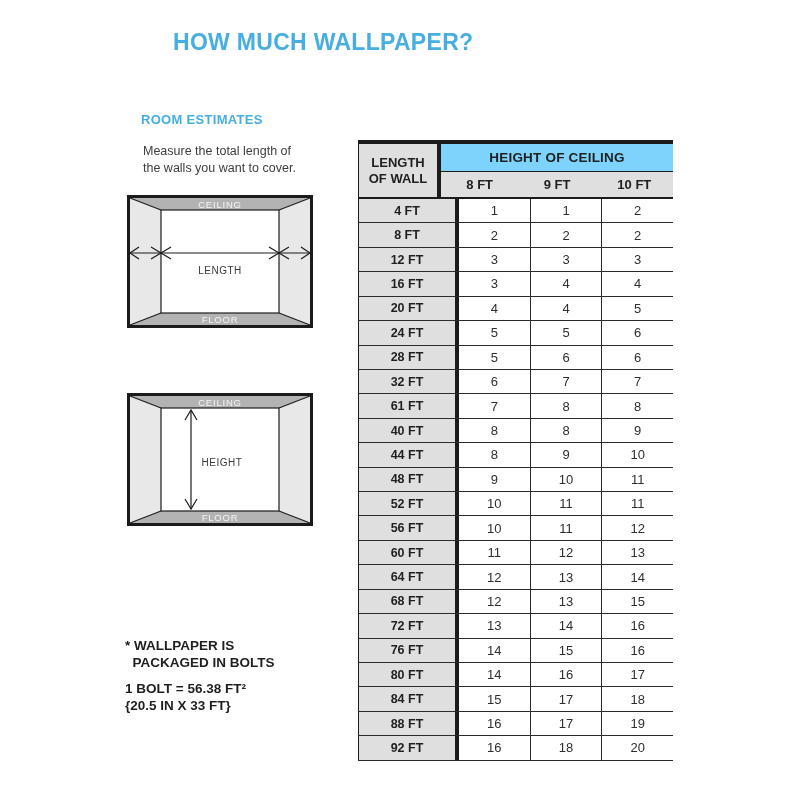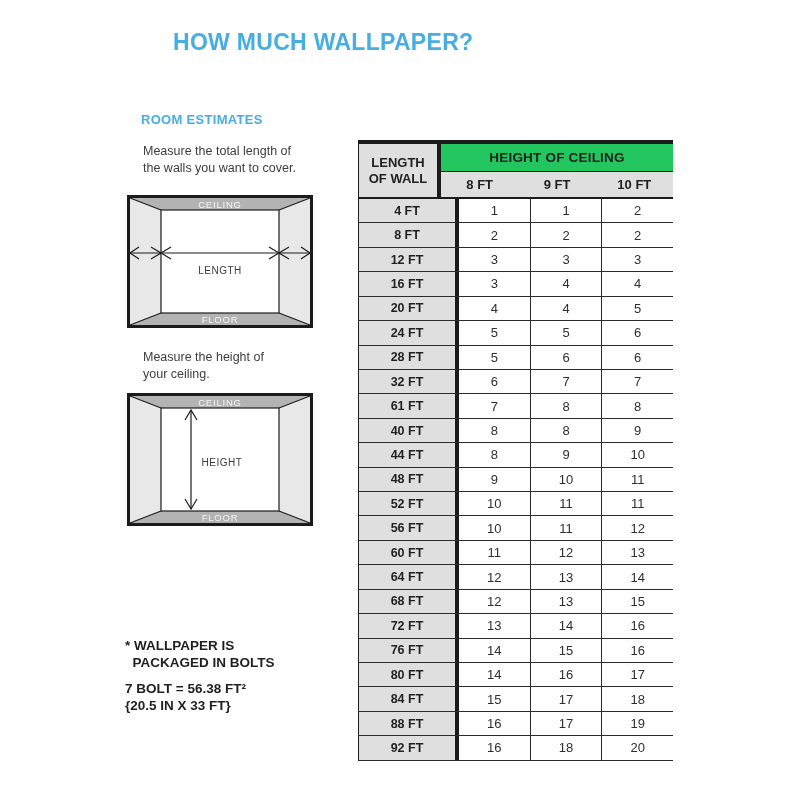--- a/index.html
+++ b/index.html
@@ -30,21 +30,21 @@
   }
   .thead { display:flex; border-bottom:2px solid #1b1b1b; }
   .row-header-cell {
     width:83px; box-sizing:border-box; background:#DFDFDF;
     border-left:1.5px solid #1b1b1b; border-right:4px solid #1b1b1b;
     display:flex; align-items:center; justify-content:center; text-align:center;
     font-weight:bold; font-size:13px; line-height:16px; color:#1f1f1f; white-space:pre-line;
   }
   .thead-right { flex:1; }
   .group-header {
-    height:28px; background:#22c55e; border-bottom:1.5px solid #1b1b1b;
+    height:28px; background:#7dd3fc; border-bottom:1.5px solid #1b1b1b;
     display:flex; align-items:center; justify-content:center;
     font-weight:bold; font-size:13.5px; color:#1f1f1f; letter-spacing:0.2px;
     box-sizing:border-box;
   }
   .col-headers { height:25px; display:flex; background:#DFDFDF; }
   .col-h {
     flex:1; display:flex; align-items:center; justify-content:center;
     font-weight:bold; font-size:13px; color:#1f1f1f;
   }
   .trow { display:flex; height:24.43px; box-sizing:border-box; border-bottom:1.3px solid #2b2b2b; }
@@ -86,22 +86,20 @@
       <path d="M12,52 L3,58 L12,64"></path>
       <path d="M24,52 L34,58 L24,64 M44,52 L34,58 L44,64"></path>
       <path d="M142,52 L152,58 L142,64 M162,52 L152,58 L162,64"></path>
       <path d="M174,52 L183,58 L174,64"></path>
     </g>
     <text x="93" y="12.5" text-anchor="middle" font-size="9.5" letter-spacing="0.8" fill="#f4f4f4">CEILING</text>
     <text x="93" y="128" text-anchor="middle" font-size="9.5" letter-spacing="0.8" fill="#f4f4f4">FLOOR</text>
     <text x="93" y="79" text-anchor="middle" font-size="10" letter-spacing="0.5" fill="#3a3a3a">LENGTH</text>
   </svg>
 
-  <div class="abs body-text" style="left:125px; top:349px;">Measure the height of
-your ceiling.</div>
 
   <svg class="abs diagram" style="left:127px; top:393px;" width="186" height="133" viewBox="0 0 186 133">
     <rect x="1.5" y="1.5" width="183" height="130" fill="#ffffff" stroke="#1b1b1b" stroke-width="3"></rect>
     <polygon points="3,3 183,3 152,15 34,15" fill="#B3B3B3"></polygon>
     <polygon points="3,130 183,130 152,118 34,118" fill="#B3B3B3"></polygon>
     <polygon points="3,3 34,15 34,118 3,130" fill="#E8E8E8"></polygon>
     <polygon points="183,3 152,15 152,118 183,130" fill="#E8E8E8"></polygon>
     <rect x="34" y="15" width="118" height="103" fill="#ffffff" stroke="#1b1b1b" stroke-width="1.2"></rect>
     <path d="M3,3 L34,15 M183,3 L152,15 M3,130 L34,118 M183,130 L152,118" stroke="#1b1b1b" stroke-width="1.2" fill="none"></path>
 
@@ -112,21 +110,21 @@
     </g>
     <text x="93" y="12.5" text-anchor="middle" font-size="9.5" letter-spacing="0.8" fill="#f4f4f4">CEILING</text>
     <text x="93" y="128" text-anchor="middle" font-size="9.5" letter-spacing="0.8" fill="#f4f4f4">FLOOR</text>
     <text x="95" y="73" text-anchor="middle" font-size="10" letter-spacing="0.5" fill="#3a3a3a">HEIGHT</text>
   </svg>
 
 
   <div class="abs bold-note" style="left:125px; top:637px;">* WALLPAPER IS
   PACKAGED IN BOLTS</div>
 
-  <div class="abs bold-note" style="left:125px; top:680px;">7 BOLT = 56.38 FT²
+  <div class="abs bold-note" style="left:125px; top:680px;">1 BOLT = 56.38 FT²
 {20.5 IN X 33 FT}</div>
 
   <div class="abs section-heading" style="left:358px; top:112px; width:315px; text-align:center;margin-top:48px;">NUMBER OF BOLTS* NEEDED</div>
 
   <div class="abs bolts-table">
     <div class="thead">
       <div class="row-header-cell">LENGTH
 OF WALL</div>
       <div class="thead-right">
         <div class="group-header">HEIGHT OF CEILING</div>

